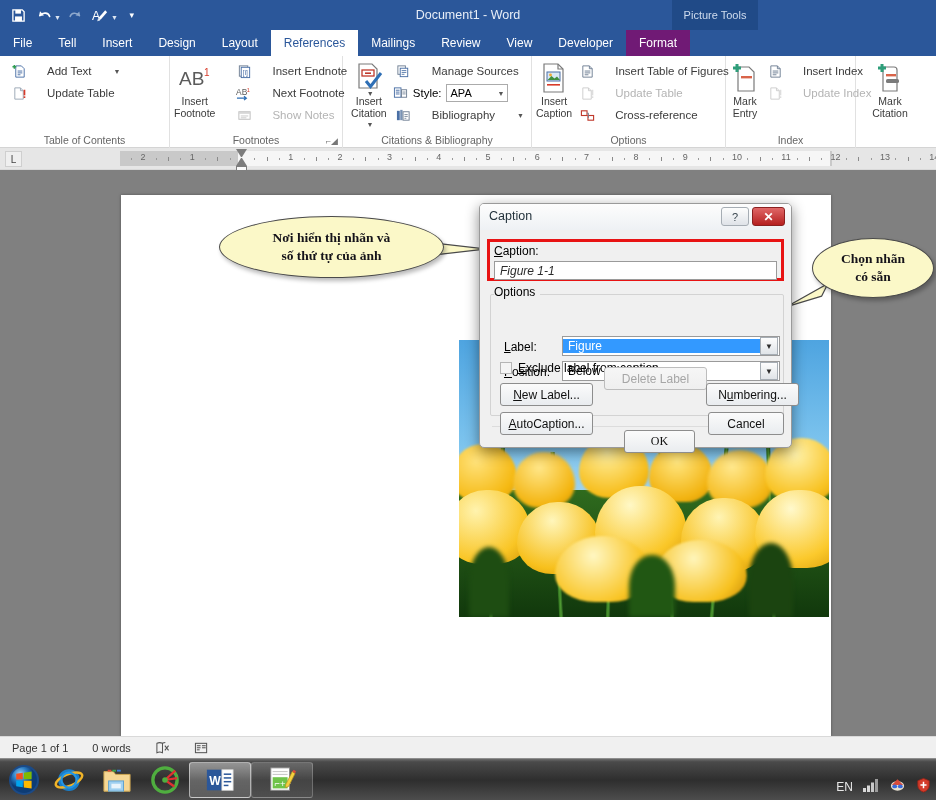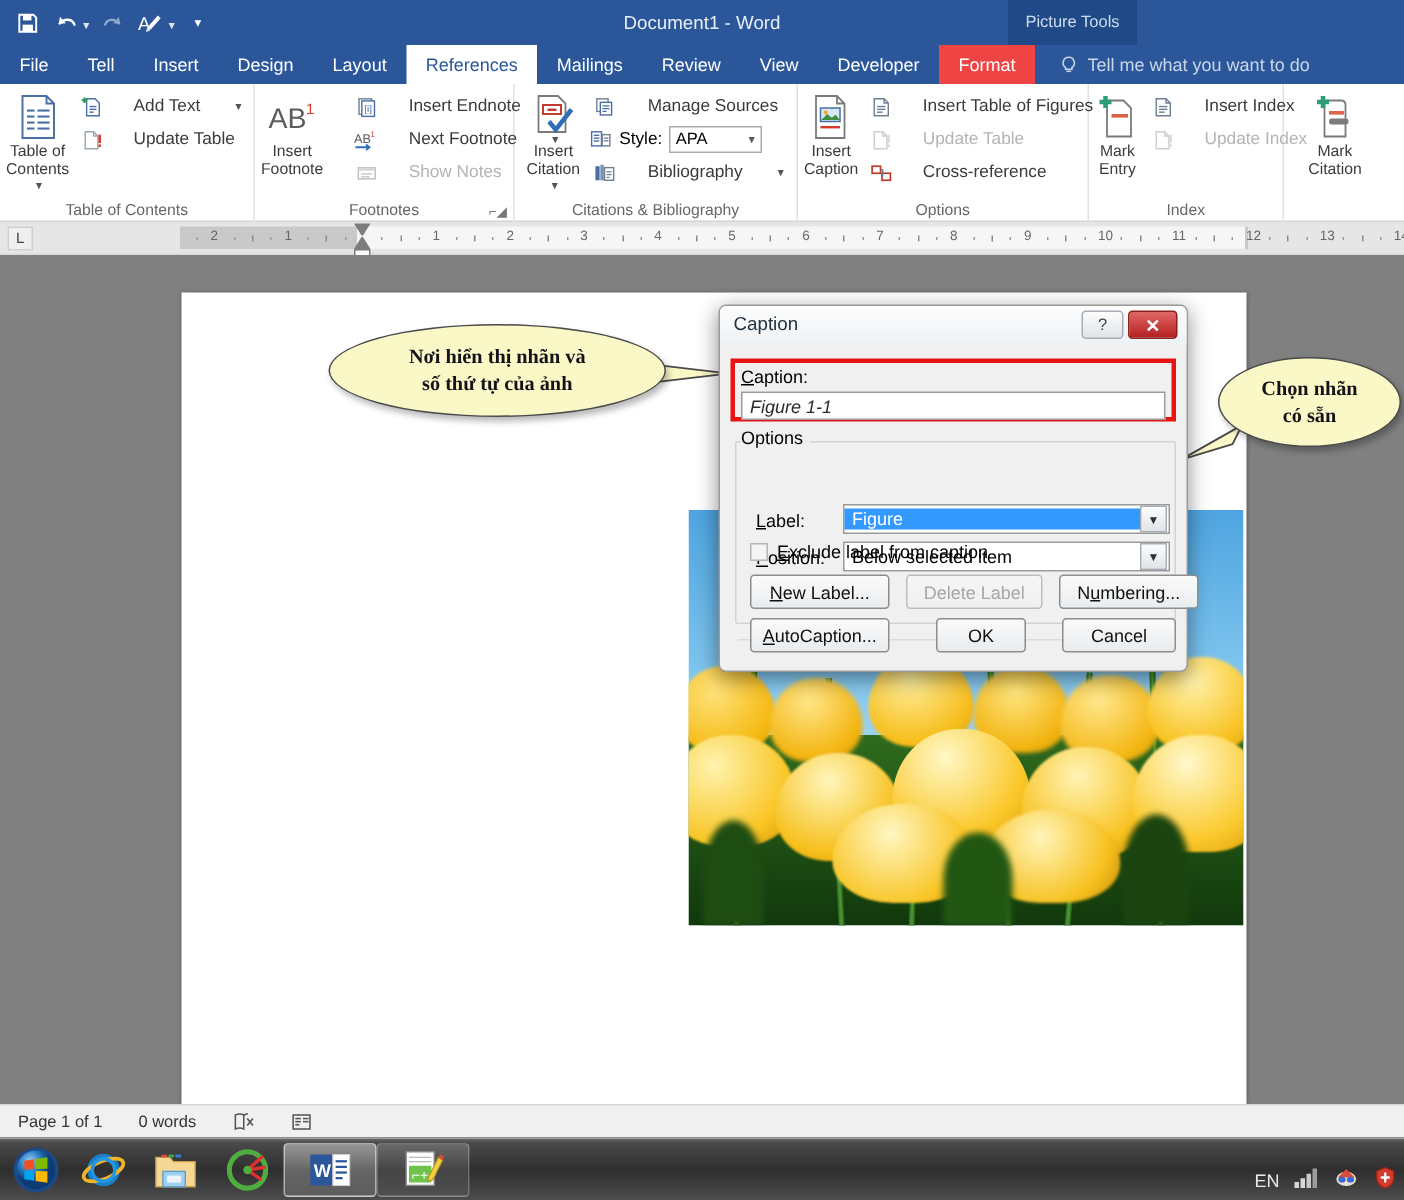--- a/index.html
+++ b/index.html
@@ -35,21 +35,21 @@
   
   #tabstrip{
     position:absolute; left:0; top:30px; width:936px; height:26px;
     background:#2b579a; display:flex; align-items:stretch;
   }
   .tab{
     padding:0 13px; display:flex; align-items:center; font-size:12px;
     color:#fff; cursor:pointer; white-space:nowrap;
   }
   .tab.active{ background:#fff; color:#2b579a; }
-  .tab.ctx{ background:#ef4444; color:#ffffff; }
+  .tab.ctx{ background:#701a75; color:#ffffff; }
   #tellme{
     display:flex; align-items:center; gap:5px; padding-left:14px;
     font-size:12px; color:#c8d6ea; cursor:text; font-style:normal;
   }
 
   
   #ribbon{
     position:absolute; left:0; top:56px; width:936px; height:92px;
     background:#fff; border-bottom:1px solid #d4d4d4;
   }
@@ -329,57 +329,27 @@
   <div class="tab">Tell</div>
   <div class="tab">Insert</div>
   <div class="tab">Design</div>
   <div class="tab">Layout</div>
   <div class="tab active">References</div>
   <div class="tab">Mailings</div>
   <div class="tab">Review</div>
   <div class="tab">View</div>
   <div class="tab">Developer</div>
   <div class="tab ctx">Format</div>
-  <div id="tellme">
-    <span class="ic">
-      <svg width="13" height="13" viewBox="0 0 14 14">
-          <path d="M7 1.3a4 4 0 0 0-2.3 7.3v1.3h4.6V8.6A4 4 0 0 0 7 1.3z" fill="none" stroke="#c8d6ea" stroke-width="1.1"></path>
-          <rect x="5.3" y="10.8" width="3.4" height="1.1" fill="#c8d6ea"></rect>
-        </svg>
-    </span>
-    <span>Tell me what you want to do</span>
-  </div>
 </div>
 
 <div id="ribbon">
   <div id="ribbon-groups">
 
     <div class="rgroup" style="width:170px;">
       <div class="rgroup-body">
-        <div class="bigbtn">
-          <span class="glyph">
-            <svg width="30" height="32" viewBox="0 0 30 32">
-                <path d="M5 2h16l5 5v23H5z" fill="#fff" stroke="#4a6fa5" stroke-width="1.3"></path>
-                <path d="M21 2v5h5" fill="none" stroke="#4a6fa5" stroke-width="1.3"></path>
-                <g fill="#4a6fa5">
-                  <rect x="8" y="11" width="5" height="1.4"></rect>
-                  <rect x="15" y="11" width="8" height="1.4"></rect>
-                  <rect x="8" y="15" width="5" height="1.4"></rect>
-                  <rect x="15" y="15" width="8" height="1.4"></rect>
-                  <rect x="8" y="19" width="5" height="1.4"></rect>
-                  <rect x="15" y="19" width="8" height="1.4"></rect>
-                  <rect x="8" y="23" width="5" height="1.4"></rect>
-                  <rect x="15" y="23" width="8" height="1.4"></rect>
-                </g>
-              </svg>
-          </span>
-          <span style="white-space:pre-line;">Table of
-Contents</span>
-          <span class="caret">▼</span>
-        </div>
         <div class="smallcol" style="margin-left:4px;">
           <div class="smallbtn">
             <span class="ic">
               <svg width="15" height="15" viewBox="0 0 16 16">
                   <path d="M4 2h6l3 3v9H4z" fill="#fff" stroke="#4a6fa5" stroke-width="1"></path>
                   <g fill="#4a6fa5">
                     <rect x="6" y="7" width="5" height="1"></rect>
                     <rect x="6" y="9" width="5" height="1"></rect>
                     <rect x="6" y="11" width="3" height="1"></rect>
                   </g>
@@ -857,31 +827,31 @@
     </div>
 
     <div id="chk-row">
       <span id="chk-box"></span>
       <span><span class="u">E</span>xclude label from caption</span>
     </div>
 
     <div class="btn" style="left:20px; top:153px; width:93px;">
       <span><span class="u">N</span>ew Label...</span>
     </div>
-    <div class="btn disabled" style="left:124px; top:153px; width:91px;">Delete Label</div>
+    <div class="btn disabled" style="left:124px; top:137px; width:103px;">Delete Label</div>
     <div class="btn" style="left:226px; top:153px; width:93px;">
       <span>N<span class="u">u</span>mbering...</span>
     </div>
 
     <div id="sep-line"></div>
 
     <div class="btn" style="left:20px; top:182px; width:93px;">
       <span><span class="u">A</span>utoCaption...</span>
     </div>
-    <div class="btn" style="left:144px; top:182px; width:60px;">OK</div>
+    <div class="btn" style="left:144px; top:200px; width:71px;font-family:Liberation Serif, serif;">OK</div>
     <div class="btn" style="left:228px; top:182px; width:76px;">Cancel</div>
   </div>
 </div>
 
 <div id="statusbar">
   <span class="sb-item">Page 1 of 1</span>
   <span class="sb-item">0 words</span>
   <span class="sb-item">
     <svg width="15" height="14" viewBox="0 0 16 15">
         <path d="M2 2.5c2-1 4-1 6 0v10c-2-1-4-1-6 0z" fill="none" stroke="#555" stroke-width="1.1"></path>

